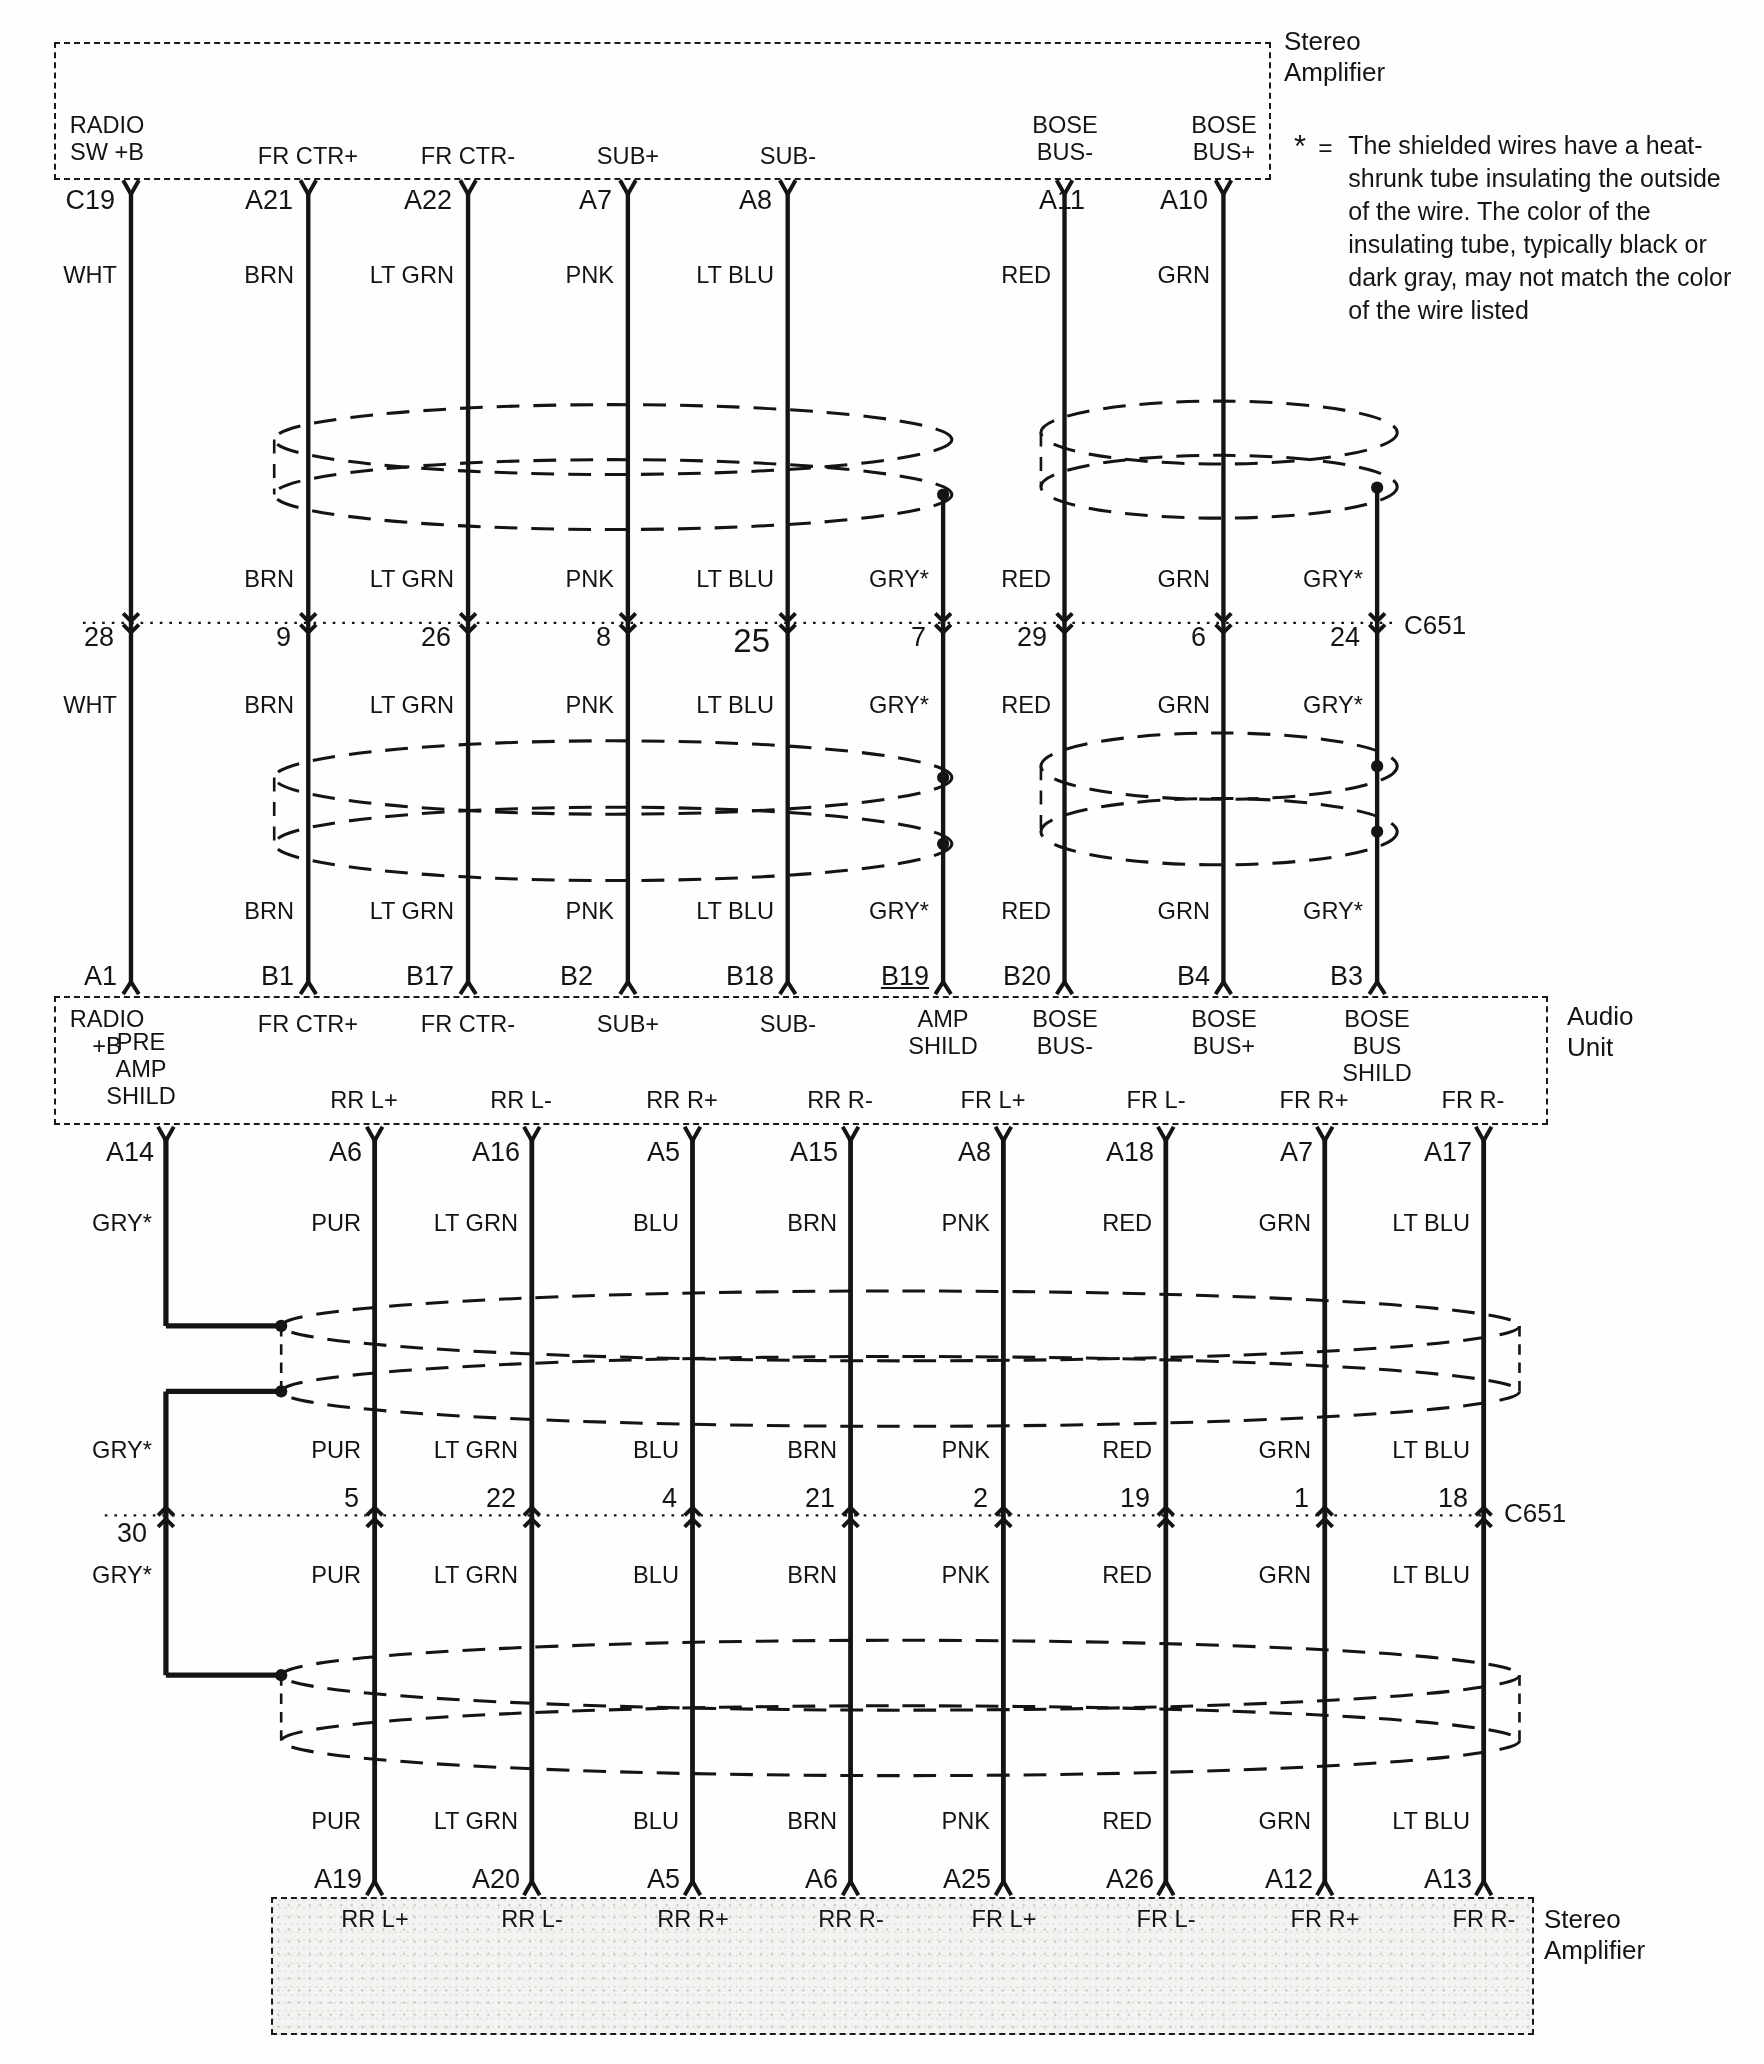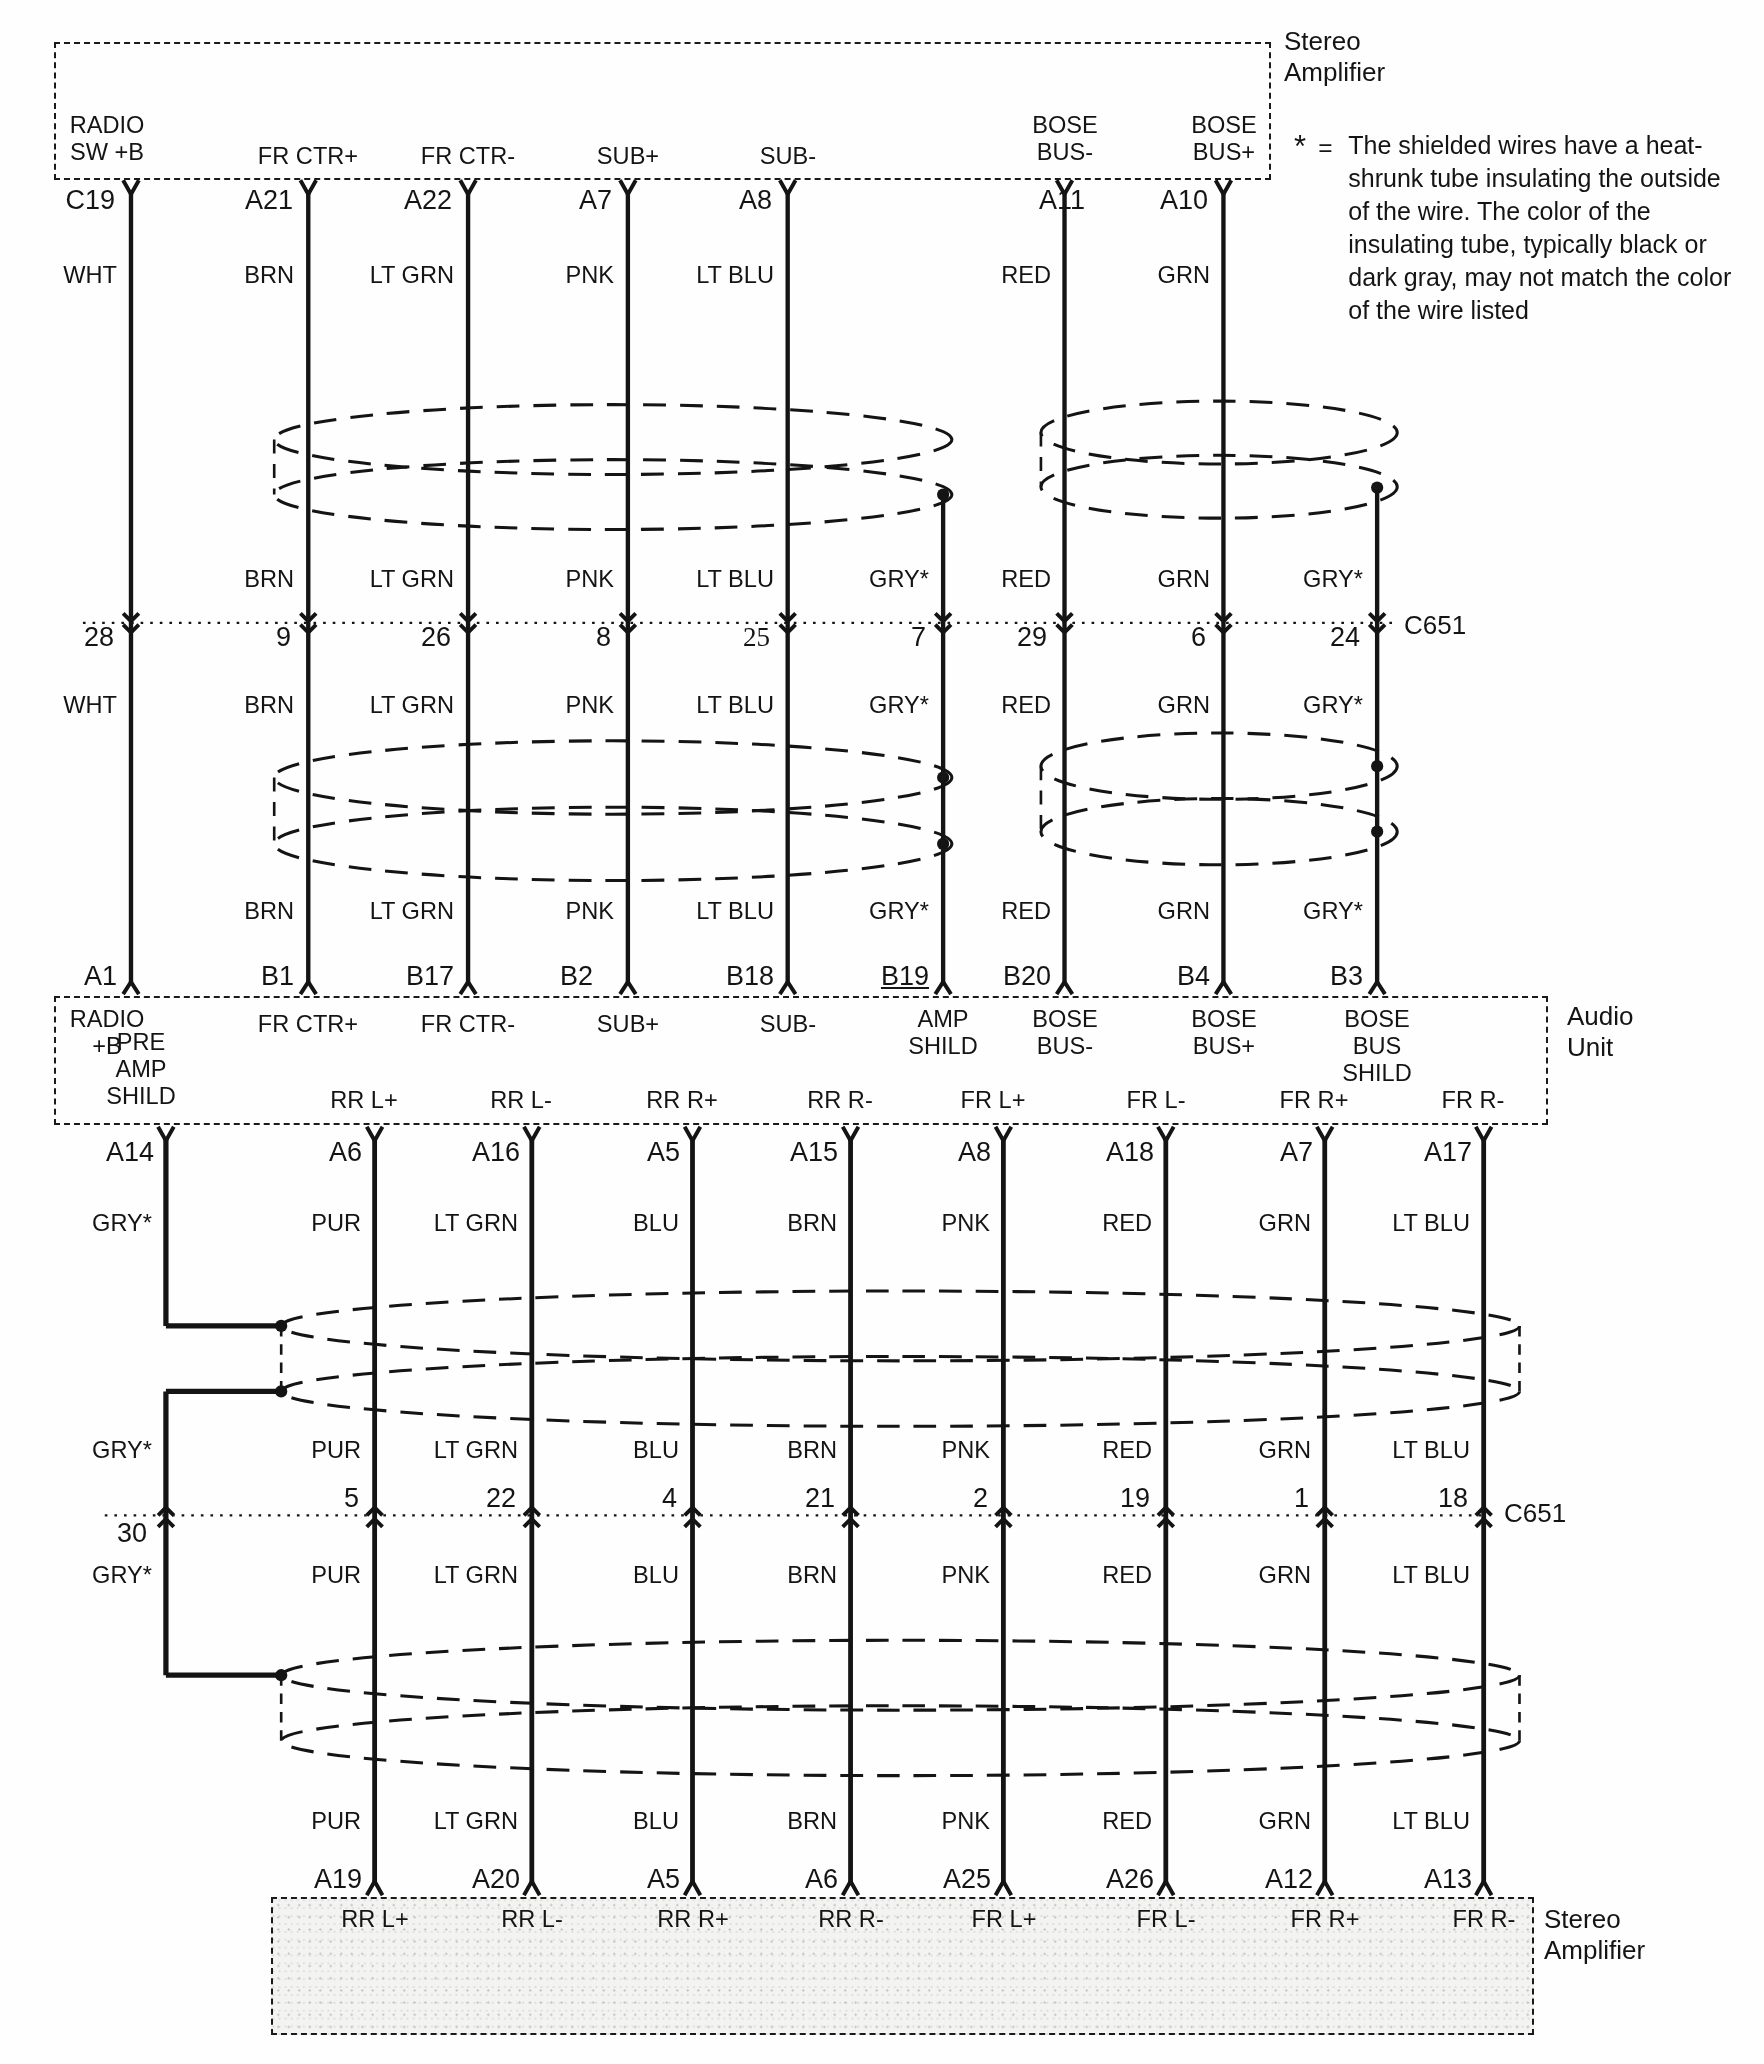--- a/index.html
+++ b/index.html
@@ -196,21 +196,21 @@
     <div class="lbl" style="left: 614px; top: 566px; font-size: 23.6px; transform: translateX(-100%);">PNK</div>
     <div class="lbl" style="left: 774px; top: 566px; font-size: 23.6px; transform: translateX(-100%);">LT BLU</div>
     <div class="lbl" style="left: 929px; top: 566px; font-size: 23.6px; transform: translateX(-100%);">GRY*</div>
     <div class="lbl" style="left: 1051px; top: 566px; font-size: 23.6px; transform: translateX(-100%);">RED</div>
     <div class="lbl" style="left: 1210px; top: 566px; font-size: 23.6px; transform: translateX(-100%);">GRN</div>
     <div class="lbl" style="left: 1363px; top: 566px; font-size: 23.6px; transform: translateX(-100%);">GRY*</div>
     <div class="lbl" style="left: 114px; top: 622px; font-size: 27px; transform: translateX(-100%);">28</div>
     <div class="lbl" style="left: 291px; top: 622px; font-size: 27px; transform: translateX(-100%);">9</div>
     <div class="lbl" style="left: 451px; top: 622px; font-size: 27px; transform: translateX(-100%);">26</div>
     <div class="lbl" style="left: 611px; top: 622px; font-size: 27px; transform: translateX(-100%);">8</div>
-    <div class="lbl" style="left: 770px; top: 622px; font-size: 27px; transform: translateX(-100%); font-family: Liberation Serif, serif;">25</div>
+    <div class="lbl" style="left: 770px; top: 622px; font-size: 33px; transform: translateX(-100%);">25</div>
     <div class="lbl" style="left: 926px; top: 622px; font-size: 27px; transform: translateX(-100%);">7</div>
     <div class="lbl" style="left: 1047px; top: 622px; font-size: 27px; transform: translateX(-100%);">29</div>
     <div class="lbl" style="left: 1206px; top: 622px; font-size: 27px; transform: translateX(-100%);">6</div>
     <div class="lbl" style="left: 1360px; top: 622px; font-size: 27px; transform: translateX(-100%);">24</div>
     <div class="lbl" style="left: 117px; top: 692px; font-size: 23.6px; transform: translateX(-100%);">WHT</div>
     <div class="lbl" style="left: 294px; top: 692px; font-size: 23.6px; transform: translateX(-100%);">BRN</div>
     <div class="lbl" style="left: 454px; top: 692px; font-size: 23.6px; transform: translateX(-100%);">LT GRN</div>
     <div class="lbl" style="left: 614px; top: 692px; font-size: 23.6px; transform: translateX(-100%);">PNK</div>
     <div class="lbl" style="left: 774px; top: 692px; font-size: 23.6px; transform: translateX(-100%);">LT BLU</div>
     <div class="lbl" style="left: 929px; top: 692px; font-size: 23.6px; transform: translateX(-100%);">GRY*</div>

